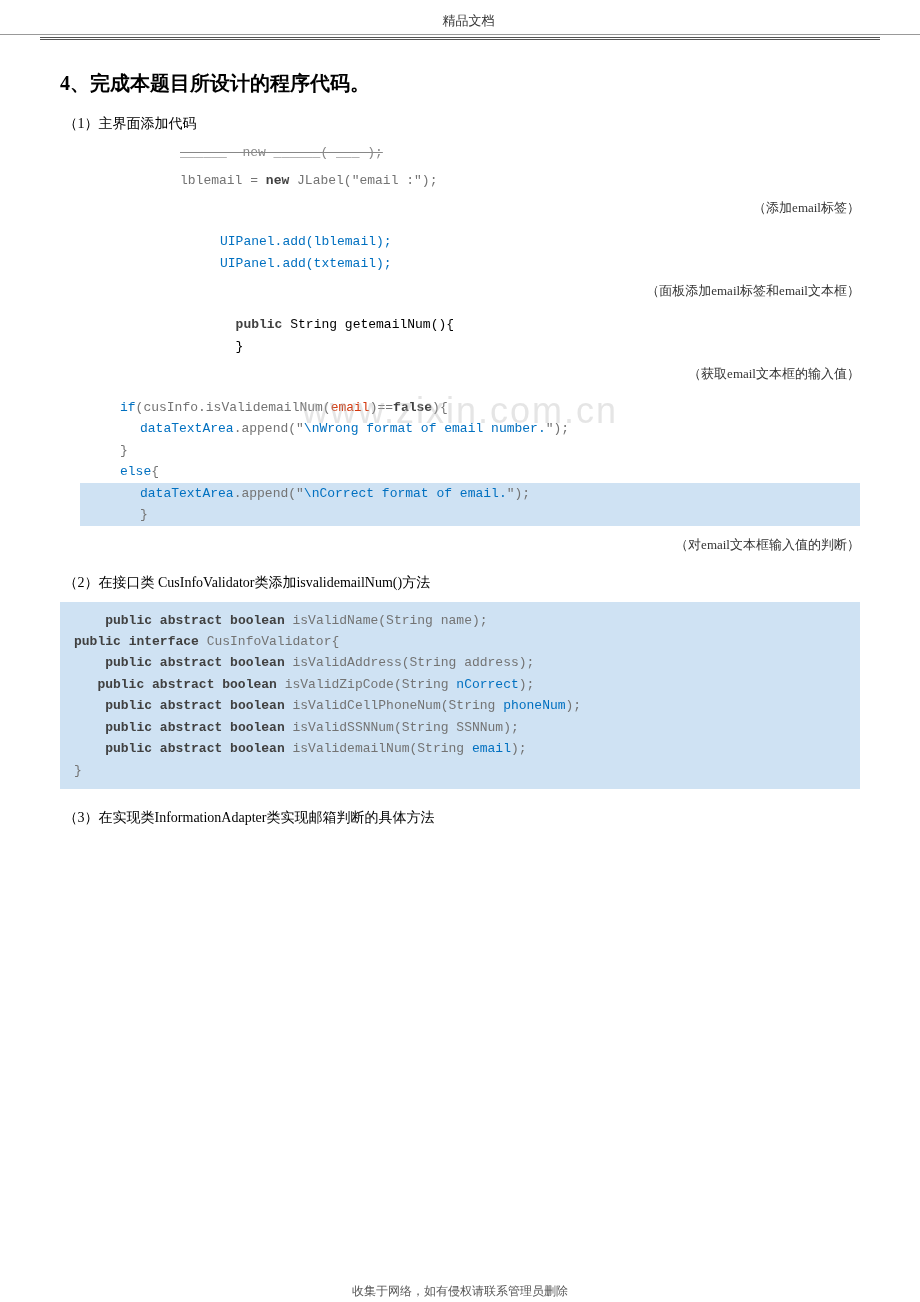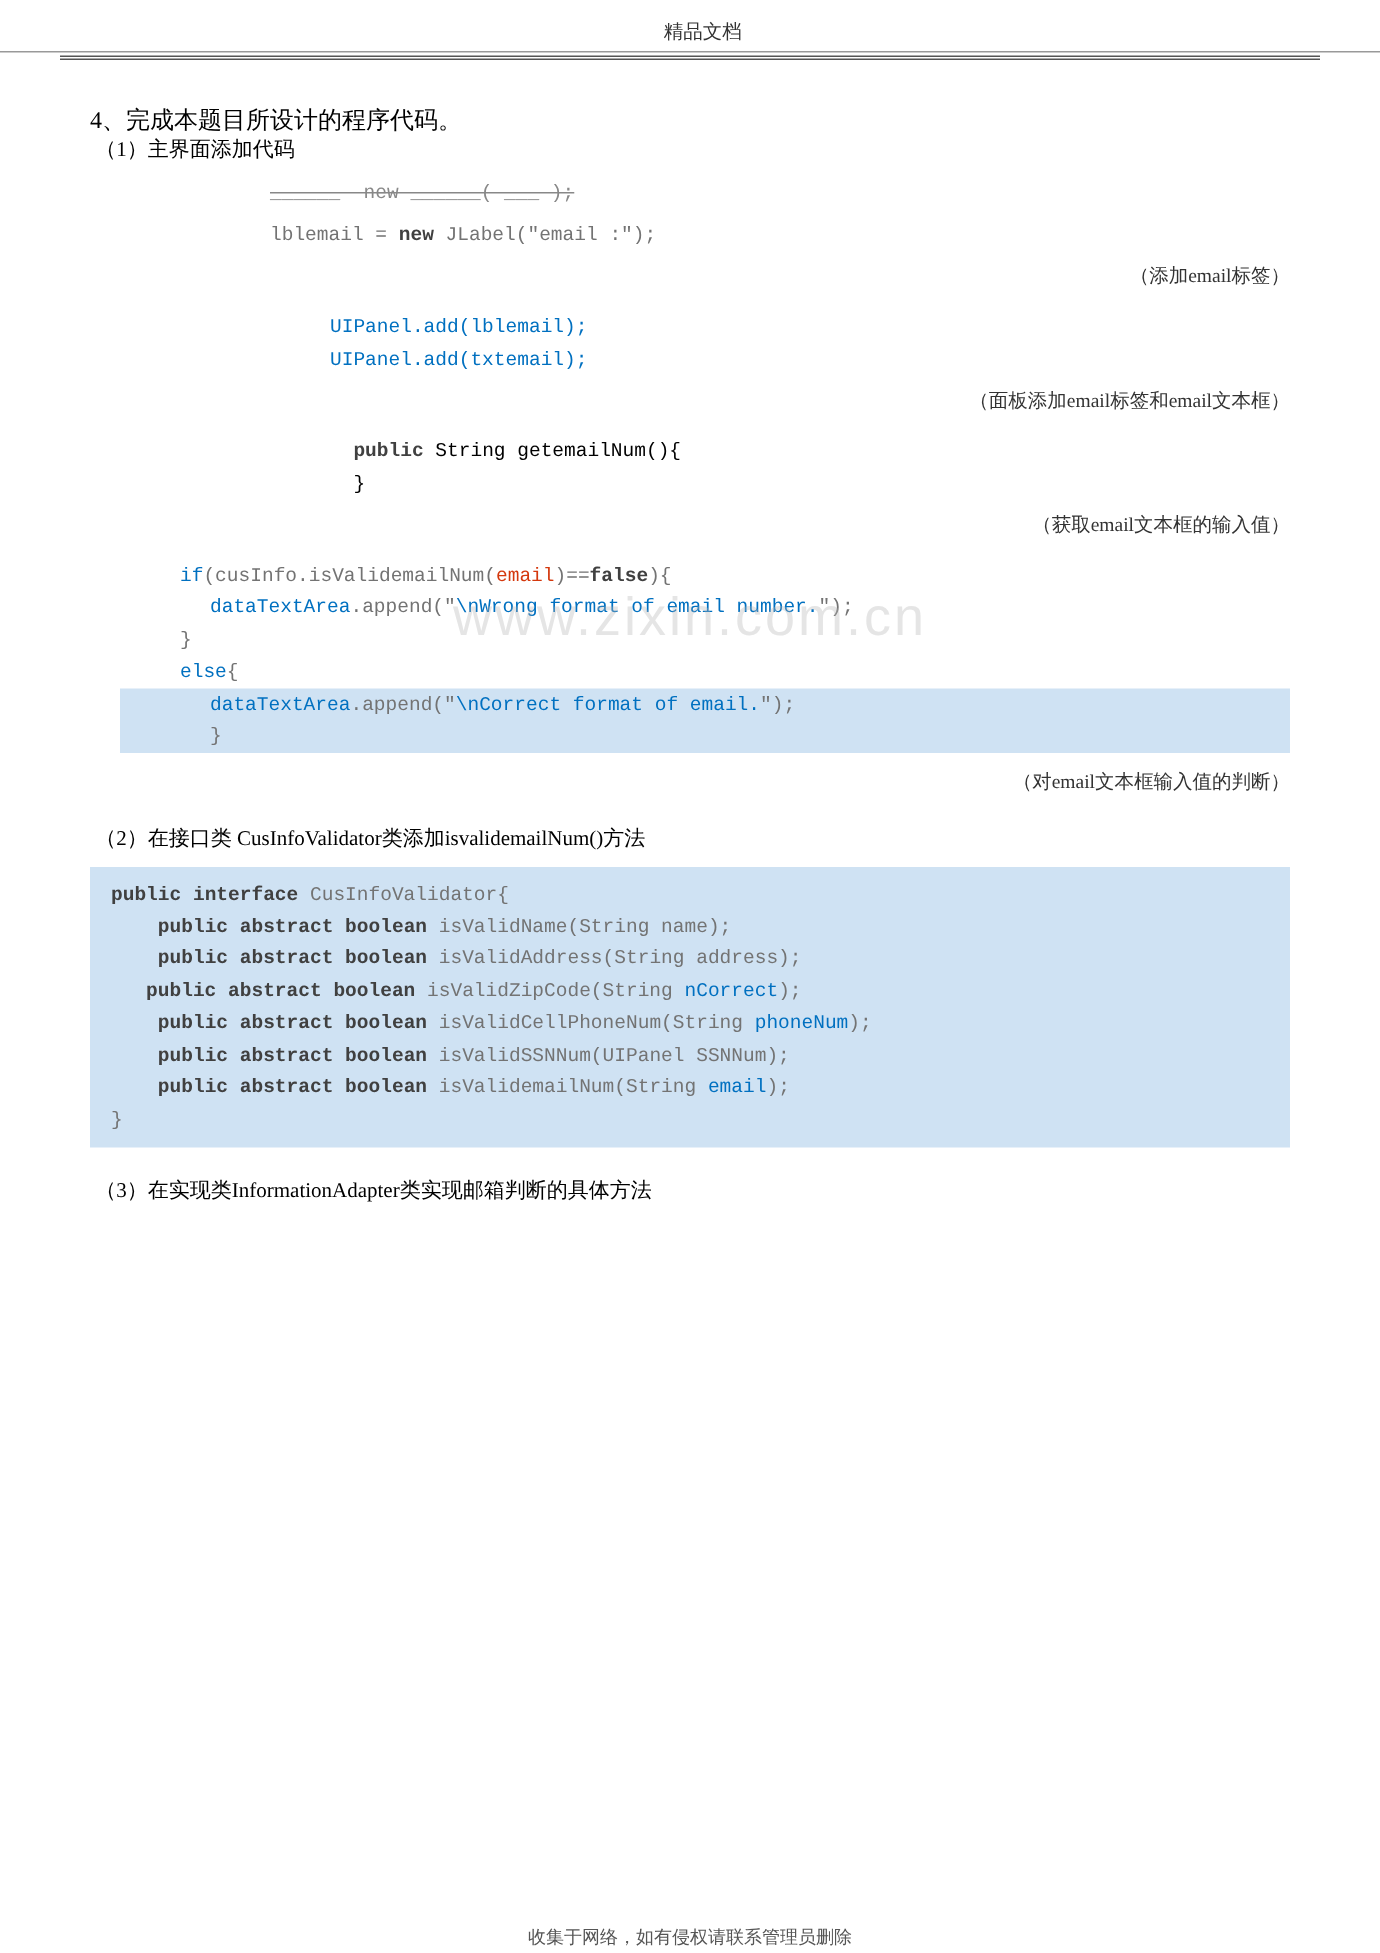--- a/index.html
+++ b/index.html
@@ -24,22 +24,23 @@
     .double-line {
       border-top: 3px double #555;
       margin: 2px 40px 0 40px;
     }
 
     .page-content {
       padding: 30px 60px 40px 60px;
     }
 
     .section-title {
-      font-size: 16px;
-      font-weight: normal;
+      font-size: 20px;
+      font-weight: bold;
+      margin-bottom: 18px;
     }
 
     .sub-section {
       margin-bottom: 20px;
       font-size: 14px;
     }
 
     .sub-section-title {
       margin-bottom: 10px;
     }
@@ -170,26 +171,26 @@
 
     <div class="caption">（对email文本框输入值的判断）</div>
   </div>
 
   <div class="sub-section" style="margin-top:18px;">
     <div class="sub-section-title">
       &nbsp;<span>（2）在接口类 CusInfoValidator类添加isvalidemailNum()方法</span>
     </div>
 
     <div class="blue-bg-block">
+      <span class="code-line">&nbsp;&nbsp;&nbsp;&nbsp;<span class="kw-blue">public</span> <span class="kw-blue">abstract</span> <span class="kw-blue">boolean</span> <span class="text-normal">isValidName(String name);</span></span>
       <span class="code-line"><span class="kw-blue">public</span> <span class="kw-blue">interface</span> <span class="text-normal">CusInfoValidator{</span></span>
-      <span class="code-line">&nbsp;&nbsp;&nbsp;&nbsp;<span class="kw-blue">public</span> <span class="kw-blue">abstract</span> <span class="kw-blue">boolean</span> <span class="text-normal">isValidName(String name);</span></span>
       <span class="code-line">&nbsp;&nbsp;&nbsp;&nbsp;<span class="kw-blue">public</span> <span class="kw-blue">abstract</span> <span class="kw-blue">boolean</span> <span class="text-normal">isValidAddress(String address);</span></span>
       <span class="code-line">&nbsp;&nbsp;&nbsp;<span class="kw-blue">public</span> <span class="kw-blue">abstract</span> <span class="kw-blue">boolean</span> <span class="text-normal">isValidZipCode(String </span><span class="kw-cyan">nCorrect</span><span class="text-normal">);</span></span>
       <span class="code-line">&nbsp;&nbsp;&nbsp;&nbsp;<span class="kw-blue">public</span> <span class="kw-blue">abstract</span> <span class="kw-blue">boolean</span> <span class="text-normal">isValidCellPhoneNum(String </span><span class="kw-cyan">phoneNum</span><span class="text-normal">);</span></span>
-      <span class="code-line">&nbsp;&nbsp;&nbsp;&nbsp;<span class="kw-blue">public</span> <span class="kw-blue">abstract</span> <span class="kw-blue">boolean</span> <span class="text-normal">isValidSSNNum(UIPanel SSNNum);</span></span>
+      <span class="code-line">&nbsp;&nbsp;&nbsp;&nbsp;<span class="kw-blue">public</span> <span class="kw-blue">abstract</span> <span class="kw-blue">boolean</span> <span class="text-normal">isValidSSNNum(String SSNNum);</span></span>
       <span class="code-line">&nbsp;&nbsp;&nbsp;&nbsp;<span class="kw-blue">public</span> <span class="kw-blue">abstract</span> <span class="kw-blue">boolean</span> <span class="text-normal">isValidemailNum(String </span><span class="kw-cyan">email</span><span class="text-normal">);</span></span>
       <span class="code-line"><span class="text-normal">}</span></span>
     </div>
   </div>
 
   <div class="sub-section" style="margin-top:18px;">
     <div class="sub-section-title">
       &nbsp;<span>（3）在实现类InformationAdapter类实现邮箱判断的具体方法</span>
     </div>
   </div>

